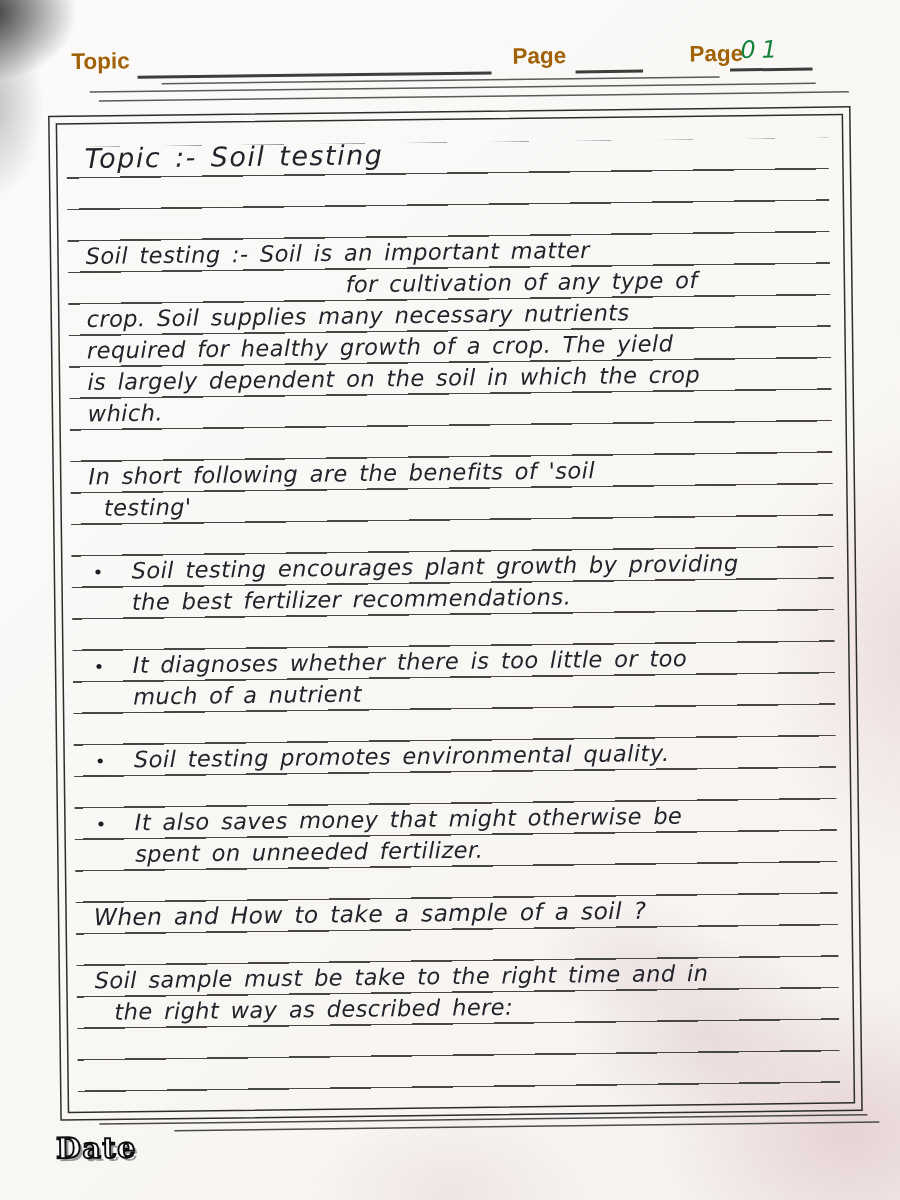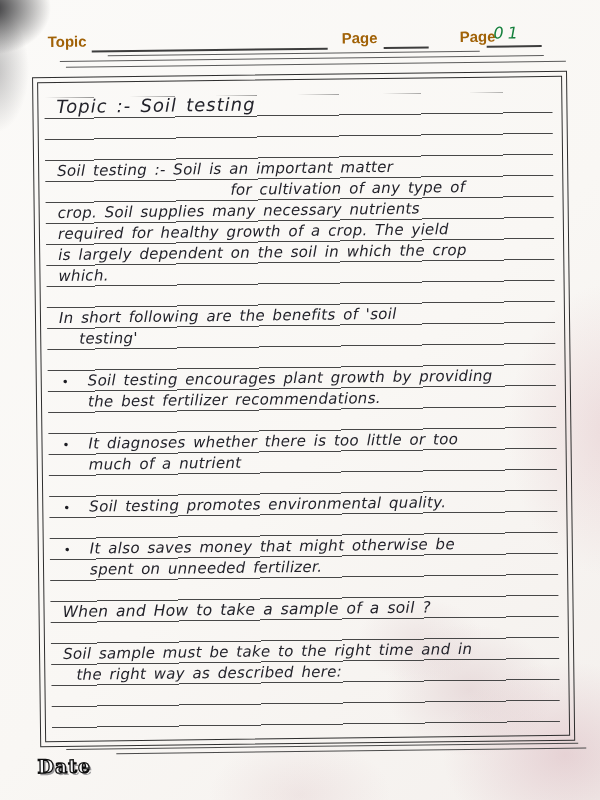--- a/index.html
+++ b/index.html
@@ -46,21 +46,21 @@
   .ruled{
     position:absolute;left:48px;top:95px;width:508px;height:631px;
     background:repeating-linear-gradient(to bottom, transparent 0 20px, #474747 20px 21px);
   }
   .hw{
     position:absolute;left:12px;height:21px;line-height:21px;white-space:nowrap;
     font-family:"DejaVu Sans",sans-serif;font-style:italic;font-size:15px;
     color:#23232b;letter-spacing:0.3px;word-spacing:2.5px;
   }
   .hw.title{font-size:18px;letter-spacing:1px;}
-  .ind-deep{left:185px;} .ind-sm{left:32px;} .ind{left:40px;} .ind2{left:25px;}
+  .ind-deep{left:185px;} .ind-sm{left:22px;} .ind{left:40px;} .ind2{left:25px;}
   .bullet-row{left:14px;}
   .bullet{display:inline-block;width:26px;font-style:normal;font-size:12px;color:#1c1c22;}
   .heading{font-size:15.5px;}
 
   
   .bline{position:absolute;border-top:1.6px solid #4a4a4a;}
   .bline-1{top:746px;left:62px;width:512px;}
   .bline-2{top:751px;left:112px;width:470px;}
   .brand{
     position:absolute;left:33px;top:752px;

